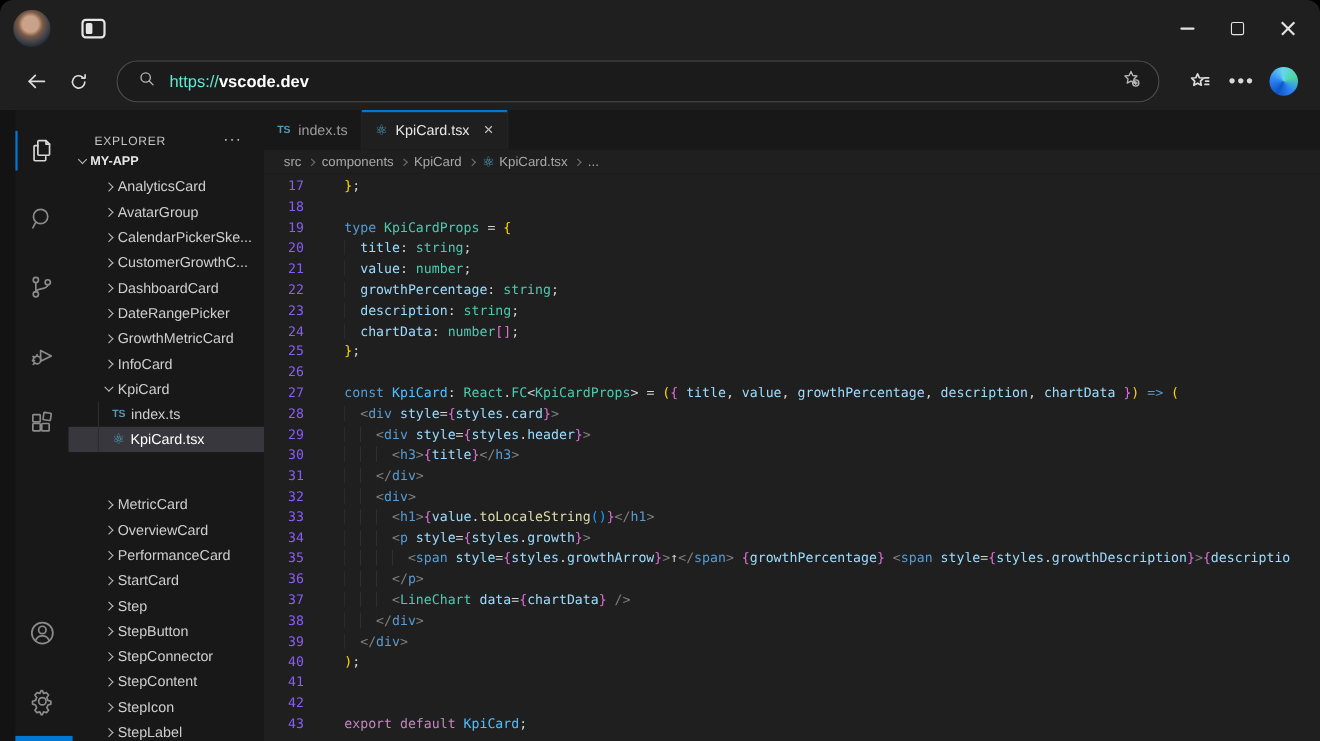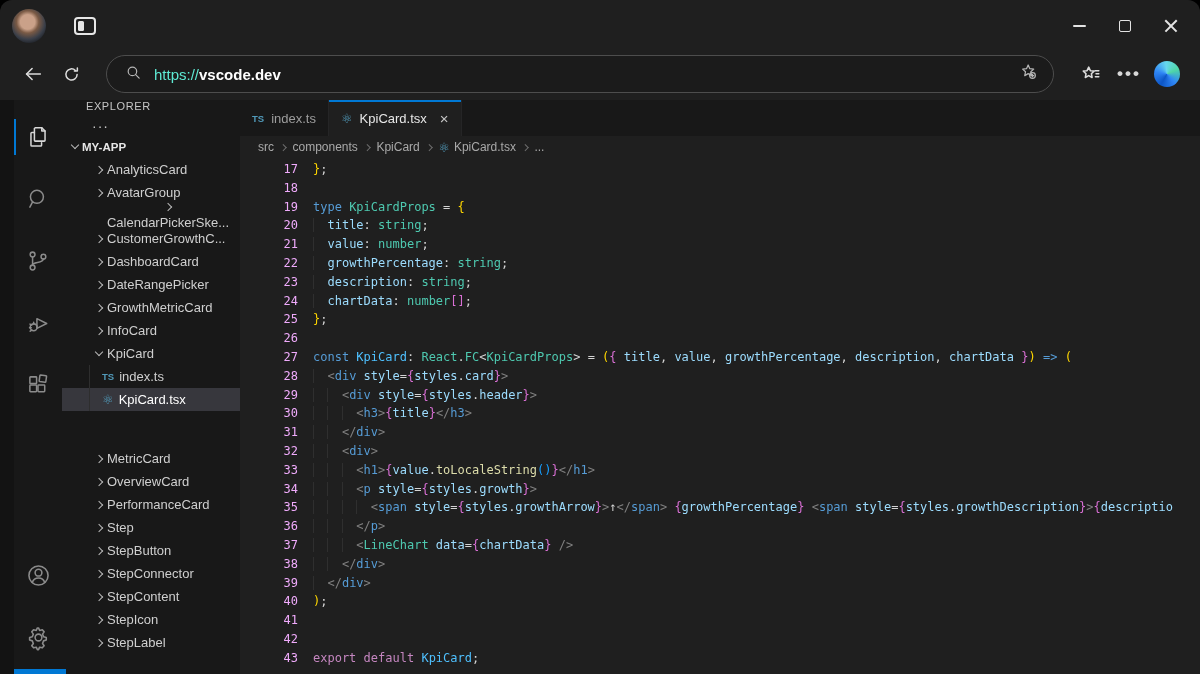--- a/index.html
+++ b/index.html
@@ -42,21 +42,21 @@
   .edge-strip{width:14px;background:#131313;flex:none;}
 
   .activitybar{width:48px;flex:none;display:flex;flex-direction:column;align-items:center;padding-top:6px;background:#181818;}
   .act-item{width:48px;height:62px;display:flex;align-items:center;justify-content:center;position:relative;}
   .act-item svg{stroke:#8b8b8b;fill:none;stroke-width:1.4;stroke-linecap:round;stroke-linejoin:round;}
   .act-item.active svg{stroke:#d7d7d7;}
   .act-item.active::before{content:"";position:absolute;left:0;top:13px;bottom:13px;width:2px;background:var(--accent,#0078d4);}
   .act-bottom{margin-top:auto;display:flex;flex-direction:column;align-items:center;padding-bottom:6px;}
 
   .sidebar{width:178px;flex:none;background:#181818;display:flex;flex-direction:column;overflow:hidden;}
-  .sb-header{height:35px;display:flex;align-items:flex-start;padding:0 14px 0 24px;flex-direction:column;}
+  .sb-header{height:35px;display:flex;align-items:flex-end;padding:0 14px 0 24px;}
   .sb-title{font-size:11px;letter-spacing:.6px;color:#c5c5c5;flex:1;}
   .sb-more{color:#c5c5c5;font-size:14px;letter-spacing:1px;border:none;background:none;}
   .sb-root{height:23px;display:flex;align-items:center;padding-left:10px;font-size:11.5px;font-weight:bold;color:#e7e7e7;gap:4px;}
   .tree{flex:1;overflow:hidden;position:relative;}
   .tree-row{height:23px;display:flex;align-items:center;font-size:13px;color:#cfcfcf;gap:5px;position:relative;white-space:nowrap;}
   .tree-row.selected{background:#37373d;color:#ffffff;}
   .tree-row.d2::before{content:"";position:absolute;left:27px;top:0;bottom:0;width:1px;background:#2e2e2e;}
   .chev{width:6px;height:6px;border-right:1.4px solid #b9b9b9;border-bottom:1.4px solid #b9b9b9;flex:none;
         transform:rotate(-45deg);margin-top:0px;}
   .chev.down{transform:rotate(45deg);margin-top:-3px;}
@@ -70,21 +70,21 @@
   .tab.active{background:#1f1f1f;color:#e7e7e7;}
   .tab.active::before{content:"";position:absolute;left:0;right:0;top:0;height:2px;background:var(--accent,#0078d4);}
   .tab-close{color:#c5c5c5;font-size:15px;margin-left:6px;line-height:1;}
   .crumbs{height:22px;background:#1f1f1f;display:flex;align-items:center;padding-left:18px;gap:7px;font-size:12px;color:#a9a9a9;flex:none;white-space:nowrap;}
   .crumb{display:flex;align-items:center;gap:4px;}
   .crumb-sep{width:4.5px;height:4.5px;border-right:1.2px solid #6e6e6e;border-top:1.2px solid #6e6e6e;transform:rotate(45deg);flex:none;}
 
   .codearea{flex:1;background:#1f1f1f;overflow:hidden;font-family:"DejaVu Sans Mono",monospace;
             font-size:12px;line-height:18.8px;padding-top:2px;}
   .cl{display:flex;height:18.8px;white-space:pre;}
-  .num{width:58px;text-align:right;color:#f0abfc;flex:none;}
+  .num{width:58px;text-align:center;color:#8b5cf6;flex:none;}
   .srcline{padding-left:15px;flex:none;}
   .tok-ind{background-image:repeating-linear-gradient(to right,#2f2f2f 0,#2f2f2f 1px,transparent 1px,transparent 2ch);}
 
   .status-sliver{position:absolute;left:14px;bottom:0;width:52px;height:5px;background:var(--accent,#0078d4);}
 </style>
 </head>
 <body>
 
 <div class="window">
 
@@ -213,21 +213,21 @@
       </div>
       <div class="tree" id="tree">
           <div class="tree-row" style="padding-left: 34px;">
             <span class="chev"></span>
             <span>AnalyticsCard</span>
           </div>
           <div class="tree-row" style="padding-left: 34px;">
             <span class="chev"></span>
             <span>AvatarGroup</span>
           </div>
-          <div class="tree-row" style="padding-left: 34px; flex-direction: column;">
+          <div class="tree-row" style="padding-left: 34px;">
             <span class="chev"></span>
             <span>CalendarPickerSke...</span>
           </div>
           <div class="tree-row" style="padding-left: 34px;">
             <span class="chev"></span>
             <span>CustomerGrowthC...</span>
           </div>
           <div class="tree-row" style="padding-left: 34px;">
             <span class="chev"></span>
             <span>DashboardCard</span>
@@ -260,20 +260,24 @@
             <span class="chev"></span>
             <span>MetricCard</span>
           </div>
           <div class="tree-row" style="padding-left: 34px;">
             <span class="chev"></span>
             <span>OverviewCard</span>
           </div>
           <div class="tree-row" style="padding-left: 34px;">
             <span class="chev"></span>
             <span>PerformanceCard</span>
+          </div>
+          <div class="tree-row" style="padding-left: 34px;">
+            <span class="chev"></span>
+            <span>StartCard</span>
           </div>
           <div class="tree-row" style="padding-left: 34px;">
             <span class="chev"></span>
             <span>Step</span>
           </div>
           <div class="tree-row" style="padding-left: 34px;">
             <span class="chev"></span>
             <span>StepButton</span>
           </div>
           <div class="tree-row" style="padding-left: 34px;">

